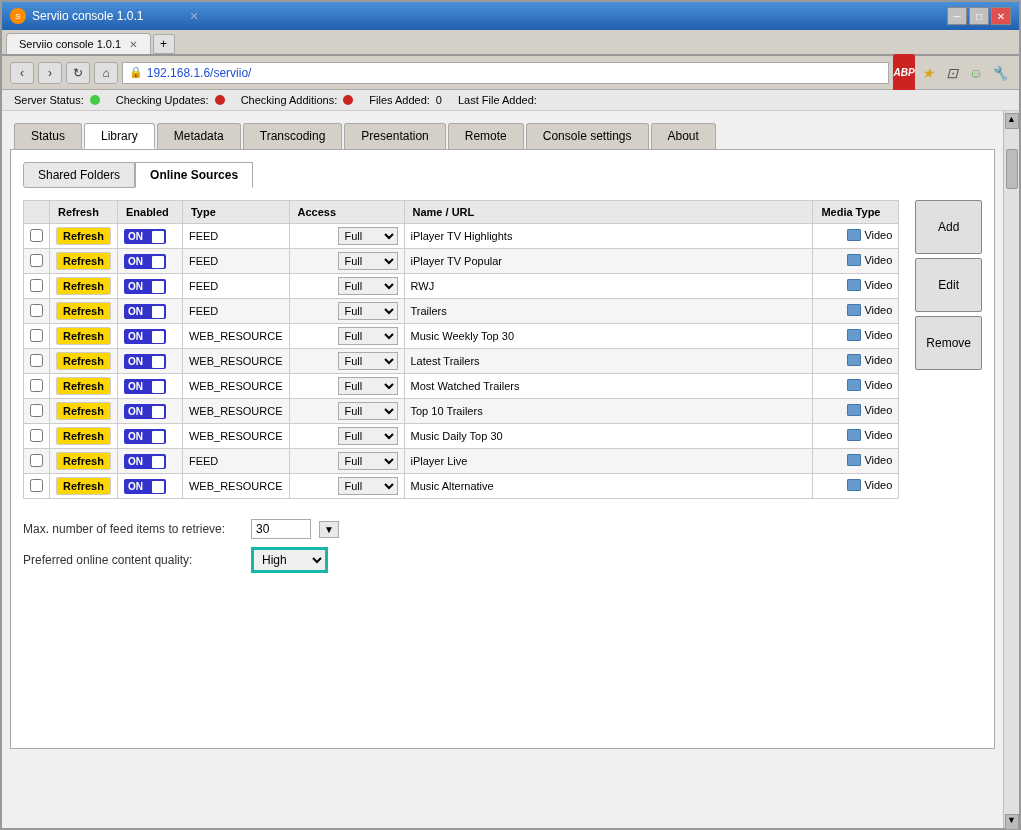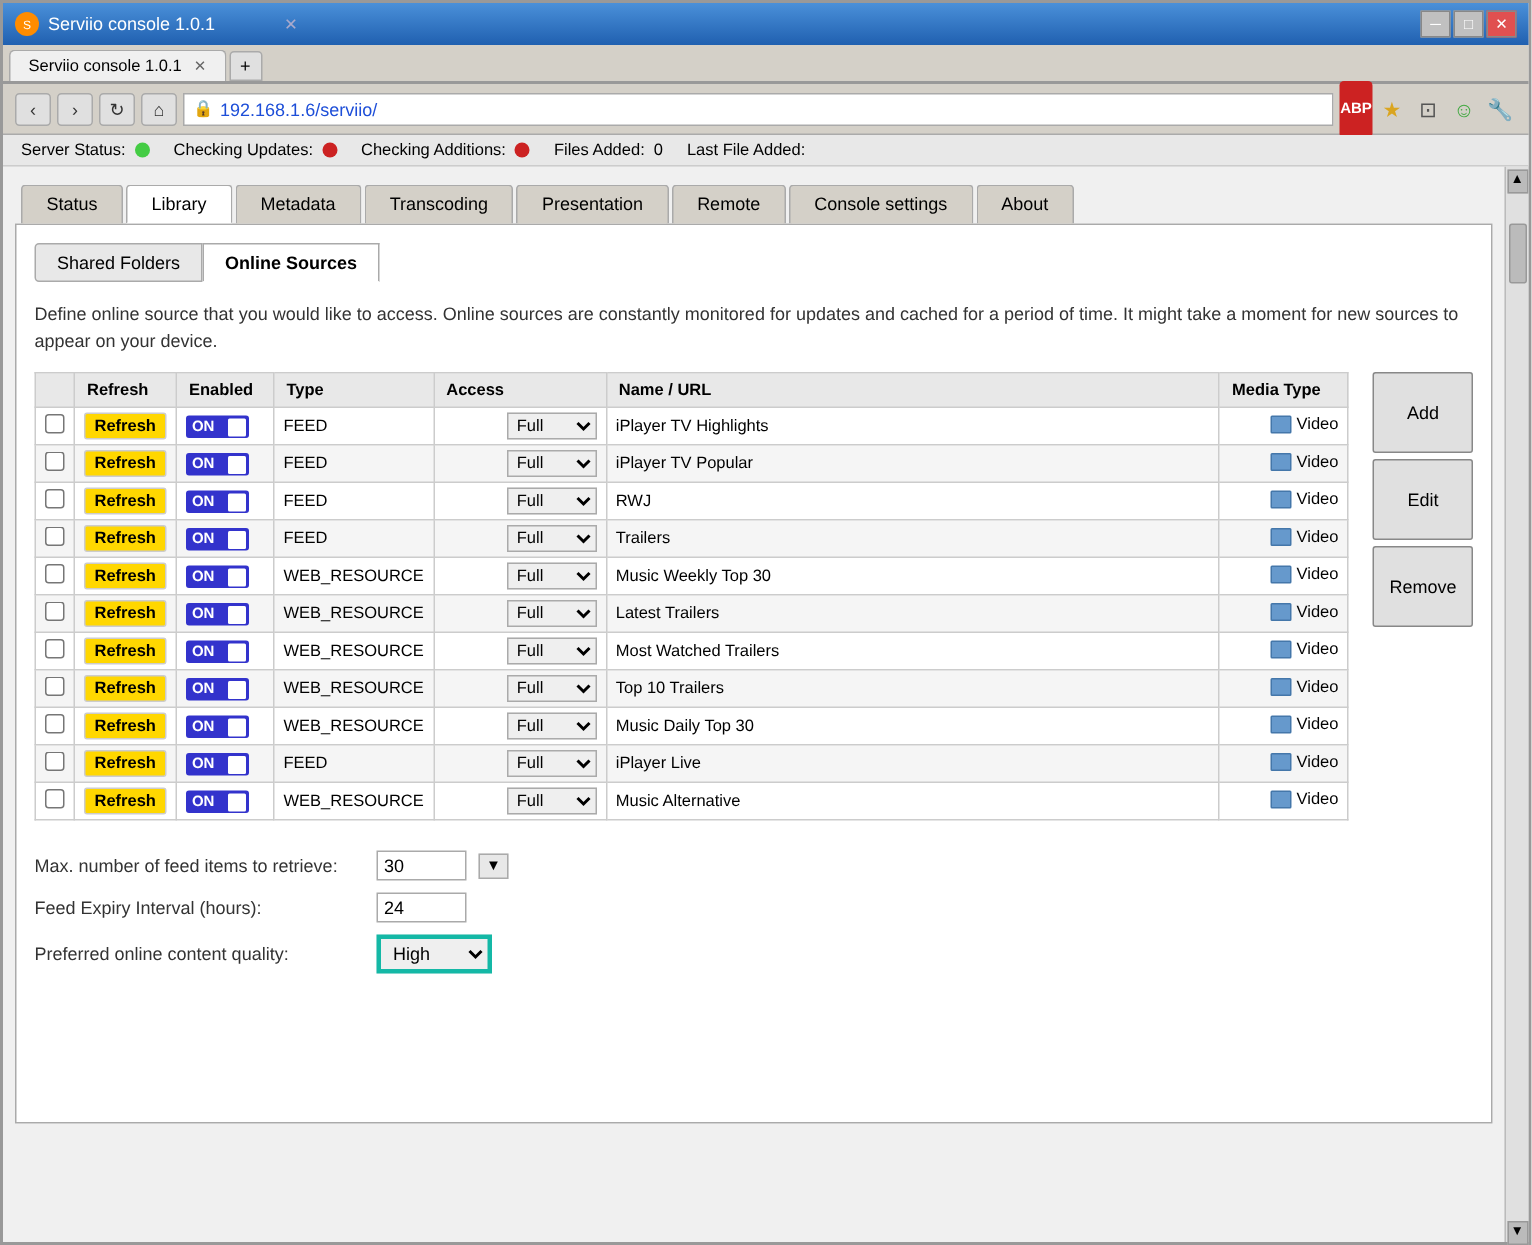--- a/index.html
+++ b/index.html
@@ -18,21 +18,21 @@
     .browser-tab.active { background: #f0f0f0; }
     .tab-close { font-size: 10px; color: #666; cursor: pointer; }
 
     
     .address-bar { background: #d4d0c8; padding: 4px 8px; display: flex; align-items: center; gap: 4px; border-bottom: 1px solid #aaa; height: 34px; }
     .nav-btn { width: 24px; height: 22px; background: #e0e0e0; border: 1px solid #aaa; border-radius: 3px; cursor: pointer; display: flex; align-items: center; justify-content: center; font-size: 12px; color: #333; }
     .nav-btn:disabled { color: #bbb; }
     .url-bar { flex: 1; height: 22px; border: 1px solid #aaa; padding: 2px 6px; background: white; font-size: 12px; display: flex; align-items: center; gap: 4px; }
     .url-text { font-size: 12px; color: #1d4ed8; }
     .toolbar-icons { display: flex; gap: 2px; align-items: center; }
-    .toolbar-icon { width: 22px; height: 38px; border-radius: 2px; display: flex; align-items: center; justify-content: center; font-size: 14px; cursor: pointer; }
+    .toolbar-icon { width: 22px; height: 38px; border-radius: 2px; display: flex; align-items: center; justify-content: center; font-size: 14px; cursor: pointer; font-style: italic; }
 
     
     .status-bar { background: #e8e8e8; border-bottom: 1px solid #ccc; padding: 4px 12px; display: flex; align-items: center; gap: 16px; font-size: 11px; }
     .status-dot { width: 10px; height: 10px; border-radius: 50%; display: inline-block; margin-left: 4px; }
     .dot-green { background: #44cc44; }
     .dot-red { background: #cc2222; }
     .status-item { display: flex; align-items: center; gap: 2px; }
 
     
     .main-tabs { display: flex; gap: 2px; margin-bottom: 0; padding: 4px 4px 0; }
@@ -162,21 +162,20 @@
         <div class="main-tab">About</div>
       </div>
 
       <div class="tab-content">
 
         <div class="sub-tabs">
           <div class="sub-tab">Shared Folders</div>
           <div class="sub-tab active">Online Sources</div>
         </div>
 
-        <div class="description">Define online source that you would like to access. Online sources are constantly monitored for updates and cached for a period of time. It might take a moment for new sources to appear on your device.</div>
 
         <div class="table-wrapper">
           <div class="table-container">
             <table class="sources-table">
               <thead>
                 <tr>
                   <th class="col-check"></th>
                   <th class="col-refresh">Refresh</th>
                   <th class="col-enabled">Enabled</th>
                   <th class="col-type">Type</th>
@@ -450,24 +449,20 @@
           </div>
         </div>
 
         <div class="footer-settings">
           <div class="setting-row">
             <span class="setting-label">Max. number of feed items to retrieve:</span>
             <input class="setting-input" type="text" value="30" style="">
             <span style="border:1px solid #aaa;padding:2px 4px;background:#e8e8e8;cursor:pointer;font-size:10px;">▼</span>
           </div>
           <div class="setting-row">
-            <span class="setting-label">Feed Expiry Interval (hours):</span>
-            <input class="setting-input" type="text" value="24" style="">
-          </div>
-          <div class="setting-row">
             <span class="setting-label">Preferred online content quality:</span>
             <select class="setting-select">
               <option>High</option>
               <option>Medium</option>
               <option>Low</option>
             </select>
           </div>
         </div>
       </div>
     </div>

